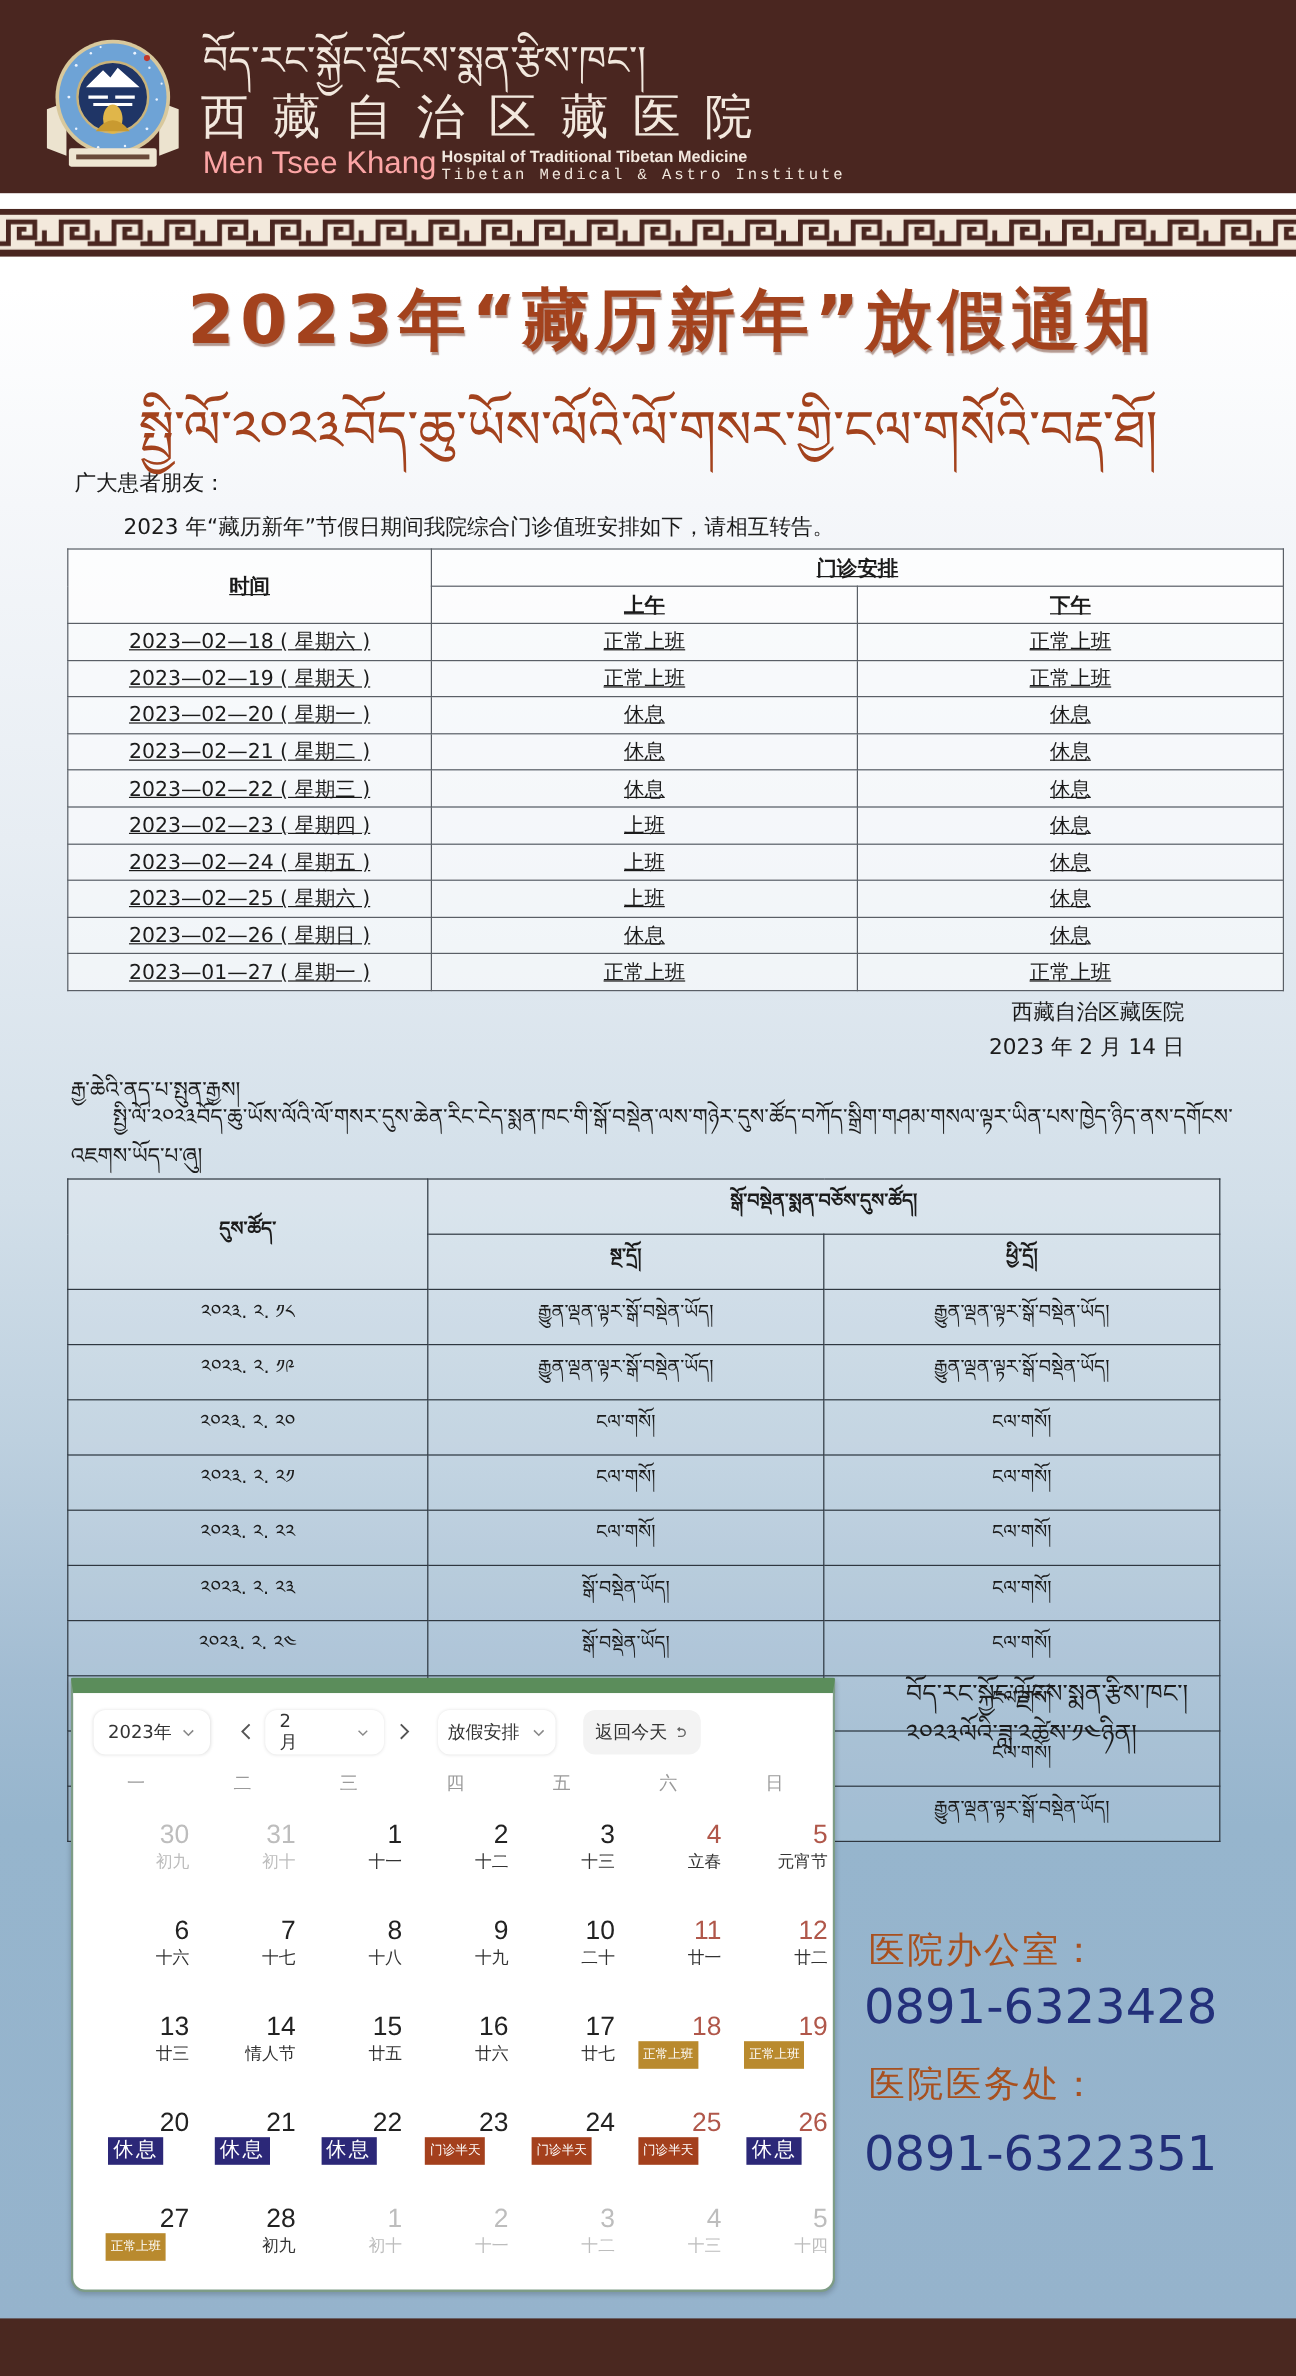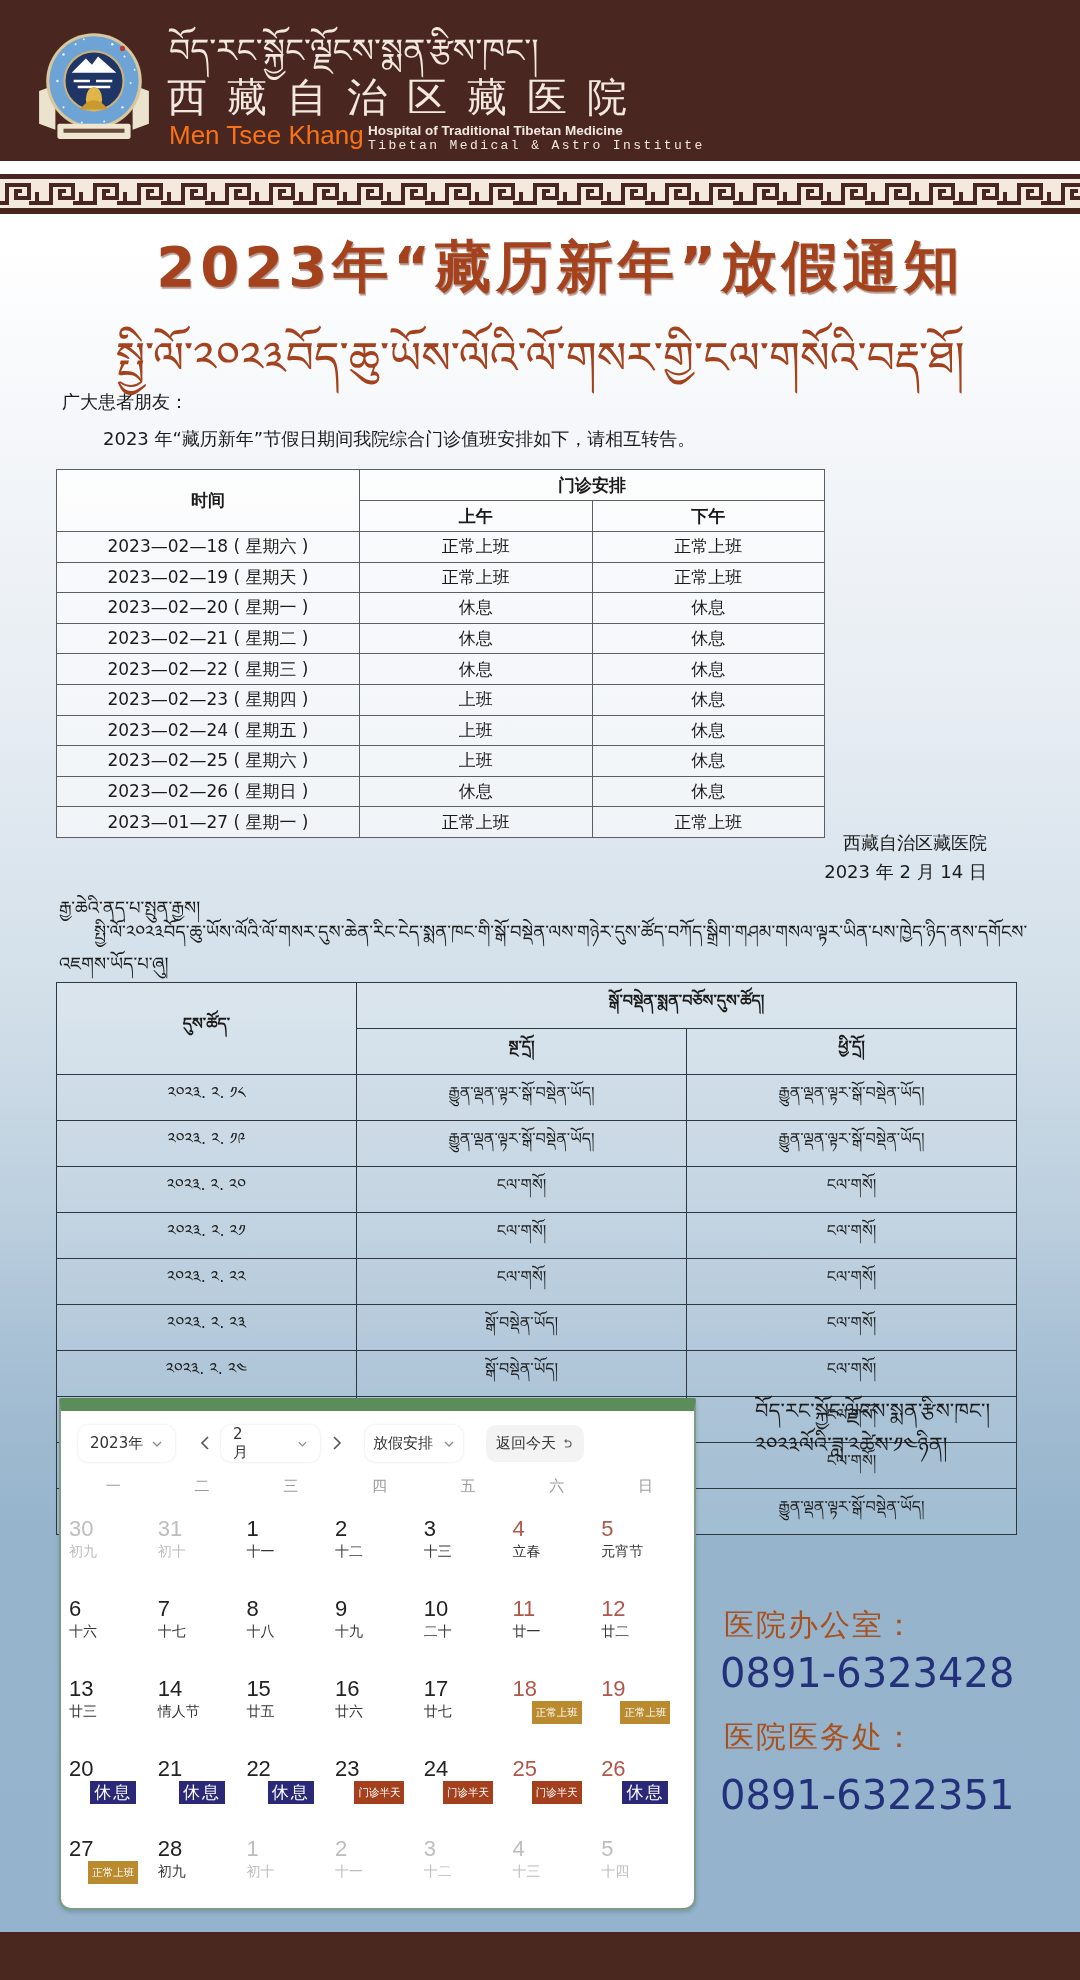--- a/index.html
+++ b/index.html
@@ -10,36 +10,36 @@
       #ffffff 0px, #ffffff 240px, #f5f7fa 420px, #e7edf3 700px,
       #d2dfe9 1000px, #bdd0df 1200px, #a2bcd2 1400px, #96b5cd 1520px, #95b3cc 1932px);
   }
   .abs { position: absolute; }
 
   
   .header { left: 0; top: 0; width: 1080px; height: 161px; background: #4a2620; }
   .logo { left: 33px; top: 24px; width: 122px; height: 122px; }
   .hdr-bo { left: 169px; top: 14px; font-size: 33px; color: #f2e8de; white-space: nowrap; }
   .hdr-cn { left: 167px; top: 70px; font-size: 40px; letter-spacing: 20px; color: #f2e8de; white-space: nowrap; font-family: "DejaVu Sans", sans-serif; }
-  .hdr-en { left: 169px; top: 120px; font-size: 26px; color: #f97316; font-family: "Liberation Sans", sans-serif; white-space: nowrap; }
+  .hdr-en { left: 169px; top: 120px; font-size: 26px; color: #fca5a5; font-family: "Liberation Sans", sans-serif; white-space: nowrap; }
   .hdr-sub1 { left: 368px; top: 123px; font-size: 13.5px; color: #f2e8de; font-family: "Liberation Sans", sans-serif; white-space: nowrap; font-weight: bold; }
   .hdr-sub2 { left: 368px; top: 138px; font-size: 13px; letter-spacing: 2.4px; color: #f2e8de; font-family: Liberation Mono, monospace; white-space: nowrap; }
   .meander { left: 0; top: 174px; width: 1080px; height: 40px; }
 
   
   .title-cn { left: 0; top: 230px; width: 1080px; text-align: center; font-size: 56px; font-weight: bold;
     letter-spacing: 5px; color: #a3421d; text-shadow: 1px 2px 1px rgba(90,30,10,0.45); white-space: nowrap; padding-left: 41px; }
   .title-bo { left: 0; top: 308px; width: 1080px; text-align: center; font-size: 44px; color: #a3421d; white-space: nowrap; }
   .greet-cn { left: 62px; top: 390px; font-size: 18px; }
   .intro-cn { left: 103px; top: 427px; font-size: 18px; white-space: nowrap; }
 
   
   table.sched { position: absolute; border-collapse: collapse; table-layout: fixed; }
   .sched th, .sched td { text-align: center; padding: 0; white-space: nowrap; overflow: hidden; }
-  #table-cn { left: 56px; top: 469px; width: 769px; font-size: 17px; }
+  #table-cn { left: 56px; top: 457px; width: 1014px; font-size: 17px; text-decoration: underline; }
   #table-cn th, #table-cn td { border: 1px solid #5a5f66; }
   #table-cn th { font-weight: bold; background: rgba(255,255,255,0.75); }
   #table-cn tr.hrow { height: 31px; }
   #table-cn tbody tr { height: 30.6px; background: rgba(255,255,255,0.55); }
 
   #table-bo { left: 56px; top: 982px; width: 961px; font-size: 16px; }
   #table-bo th, #table-bo td { border: 1px solid #2f3740; }
   #table-bo th { font-weight: bold; background: rgba(255,255,255,0.18); }
   #table-bo tr.hrow { height: 33px; }
   #table-bo tbody tr { height: 33.5px; background: rgba(255,255,255,0.12); }
@@ -61,21 +61,21 @@
   .ctl-holiday { left: 304px; width: 98px; padding: 0 8px; }
   .ctl-today { left: 425px; width: 98px; background: #f3f3f3; box-shadow: none; padding: 0 10px; }
   .ctl-today .ret { width: 12px; height: 12px; margin-left: 5px; }
   .nav-arrow { position: absolute; top: 22px; width: 20px; height: 20px; }
   .nav-prev { left: 134px; }
   .nav-next { left: 266px; }
   .weekdays { position: absolute; left: 8px; top: 66px; width: 621px; display: flex; }
   .weekdays span { width: 88.7px; text-align: center; font-size: 15px; color: #9a9a9a; }
   .grid { position: absolute; left: 8px; top: 99px; width: 621px; display: grid;
     grid-template-columns: repeat(7, 88.7px); grid-auto-rows: 80px; }
-  .cell { position: relative; text-align: left; }
+  .cell { position: relative; text-align: right; }
   .cell .num { position: absolute; left: 0; right: 0; top: 6px; font-size: 22px; color: #222; font-family: "Liberation Sans", sans-serif; }
   .cell .sub { position: absolute; left: 0; right: 0; top: 33px; font-size: 14px; color: #333; }
   .cell.weekend .num { color: #b0574a; }
   .cell.other .num, .cell.other .sub { color: #bdbdbd; }
   .cell .badge { position: absolute; left: 50%; transform: translateX(-50%); top: 31px; height: 23px; line-height: 23px;
     color: #fff; font-size: 10.5px; padding: 0 4px; min-width: 46px; white-space: nowrap; }
   .cell .badge.rest { font-size: 17px; letter-spacing: 2px; }
 
   
   .bo-org { left: 755px; top: 1387px; font-size: 21px; white-space: nowrap; }

